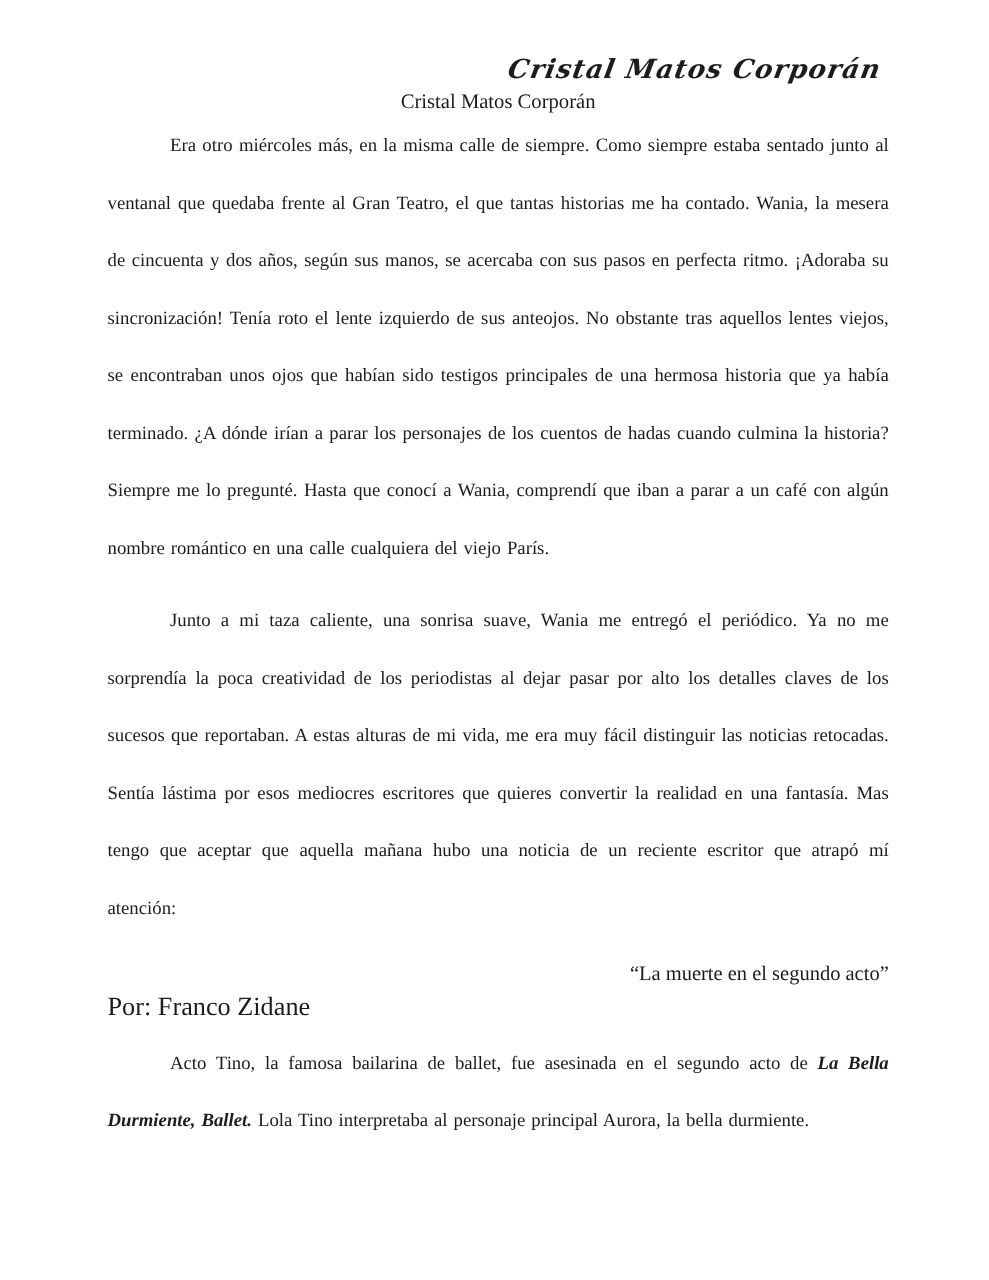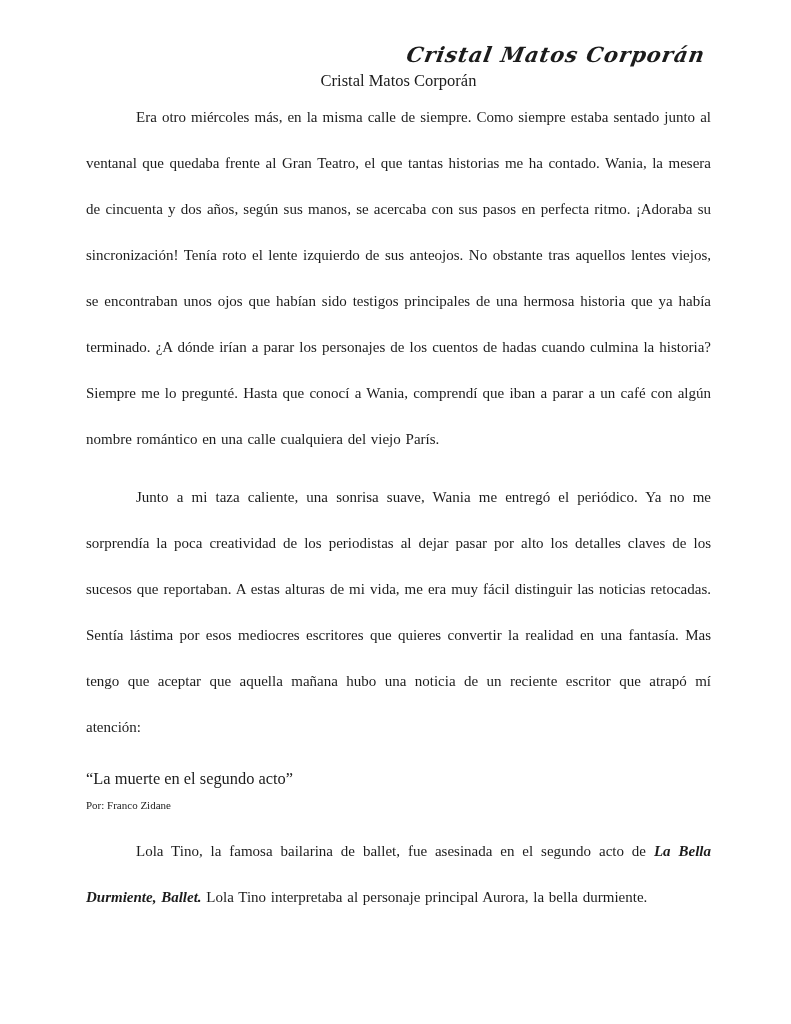--- a/index.html
+++ b/index.html
@@ -50,27 +50,27 @@
     text-indent: 50px;
     font-size: 15px;
     line-height: 46px;
     word-spacing: 1px;
   }
   .para-1 { margin-top: 2px; }
   .para-2 { margin-top: 12px; font-family: Liberation Serif, serif; }
   .para-3 { margin-top: 10px; }
   .quote-title {
     margin: 16px 0 0 0;
-    text-align: left;
+    text-align: right;
     font-size: 16.4px;
     line-height: 26px;
   }
   .byline {
     margin: 0;
-    font-size: 11px;
+    font-size: 21px;
     line-height: 26px;
   }
   .bold-italic {
     font-weight: 700;
     font-style: italic;
   }
 </style>
 </head>
 <body>
 
@@ -82,15 +82,15 @@
   <div class="author">Cristal Matos Corporán</div>
 
   <p class="para para-1">Era otro miércoles más, en la misma calle de siempre. Como siempre estaba sentado junto al ventanal que quedaba frente al Gran Teatro, el que tantas historias me ha contado. Wania, la mesera de cincuenta y dos años, según sus manos, se acercaba con sus pasos en perfecta ritmo. ¡Adoraba su sincronización! Tenía roto el lente izquierdo de sus anteojos.  No obstante tras aquellos lentes viejos, se encontraban unos ojos que habían sido testigos principales de una hermosa historia que ya había terminado. ¿A dónde irían a parar los personajes de los cuentos de hadas cuando culmina la historia? Siempre me lo pregunté. Hasta que conocí a Wania, comprendí que iban a parar a un café con algún nombre romántico en una calle cualquiera del viejo París.</p>
 
   <p class="para para-2">Junto a mi taza caliente, una sonrisa suave, Wania me entregó el periódico. Ya no me sorprendía la poca creatividad de los periodistas al dejar pasar por alto los detalles claves de los sucesos que reportaban. A estas alturas de mi vida, me era muy fácil distinguir las noticias retocadas. Sentía lástima por esos mediocres escritores que quieres convertir la realidad en una fantasía.  Mas tengo que aceptar que aquella mañana hubo una noticia de un reciente escritor que atrapó mí atención:</p>
 
   <p class="quote-title">“La muerte en el segundo acto”</p>
 
   <p class="byline">Por: Franco Zidane</p>
 
-  <p class="para para-3"><span>Lola Tino, la famosa bailarina de ballet, fue asesinada en el segundo acto de </span><span class="bold-italic">La Bella Durmiente, Ballet.</span><span>  Lola Tino interpretaba al personaje principal Aurora, la bella durmiente.</span></p>
+  <p class="para para-3"><span>Acto Tino, la famosa bailarina de ballet, fue asesinada en el segundo acto de </span><span class="bold-italic">La Bella Durmiente, Ballet.</span><span>  Lola Tino interpretaba al personaje principal Aurora, la bella durmiente.</span></p>
 
 </div>
 
 </body></html>

